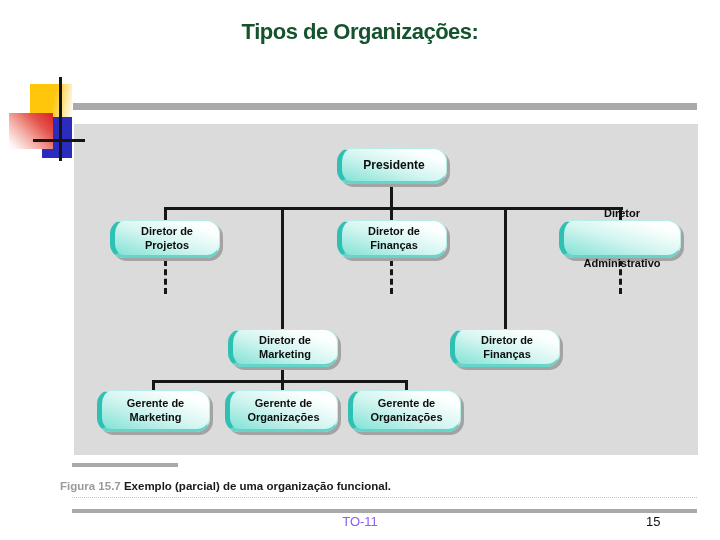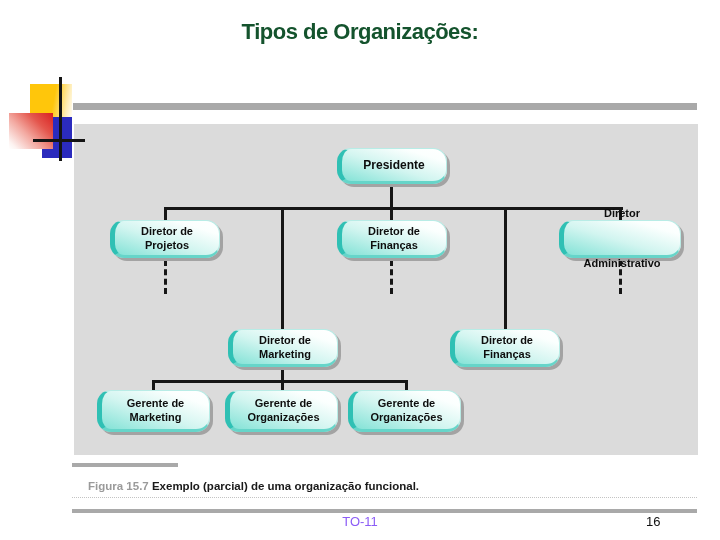--- a/index.html
+++ b/index.html
@@ -19,21 +19,21 @@
   .sq-red{position:absolute;left:9px;top:113px;width:44px;height:36px;z-index:3;
     background:linear-gradient(225deg,#d92020 0%,#e4564d 30%,#f3aaa2 60%,#fdf3f1 90%,#ffffff 100%);}
   .vline{position:absolute;left:59px;top:77px;width:3px;height:84px;background:#141414;z-index:4;}
   .hline{position:absolute;left:33px;top:139px;width:52px;height:3px;background:#141414;z-index:4;}
   
   .title-rule{position:absolute;left:73px;top:103px;width:624px;height:7px;background:#a9a9a9;}
   .caption-rule{position:absolute;left:72px;top:463px;width:106px;height:4px;background:#a9a9a9;}
   .caption-dotted{position:absolute;left:72px;top:497px;width:625px;height:0;border-top:1px dotted #c3c3c3;}
   .footer-rule{position:absolute;left:72px;top:509px;width:625px;height:4px;background:#a9a9a9;}
   
-  .caption{position:absolute;left:88px;top:480px;font-size:11.5px;font-weight:bold;color:#1a1a1a;}
+  .caption{position:absolute;left:60px;top:480px;font-size:11.5px;font-weight:bold;color:#1a1a1a;}
   .caption .fig-label{color:#9a9a9a;}
   
   .footer-center{position:absolute;left:0;top:514px;width:720px;text-align:center;font-size:13px;color:#8b5cf6;}
   .footer-page{position:absolute;left:646px;top:514px;width:50px;font-size:13px;color:#111;}
   
   .canvas{position:absolute;left:74px;top:124px;width:624px;height:331px;background:#dbdbdb;}
   
   .node{
     position:absolute;border-radius:14px;
     background:linear-gradient(to top right,#82e2d6 0%,#d2f5f0 45%,#fbfffe 80%,#ffffff 100%);
@@ -144,15 +144,15 @@
       <span>Organizações</span>
     </div>
   </div>
 
   <div class="caption-rule"></div>
   <div class="caption"><span class="fig-label">Figura 15.7</span><span> Exemplo (parcial) de uma organização funcional.</span></div>
   <div class="caption-dotted"></div>
 
   <div class="footer-rule"></div>
   <div class="footer-center">TO-11</div>
-  <div class="footer-page">16</div>
+  <div class="footer-page">15</div>
 
 </div>
 
 </body></html>

